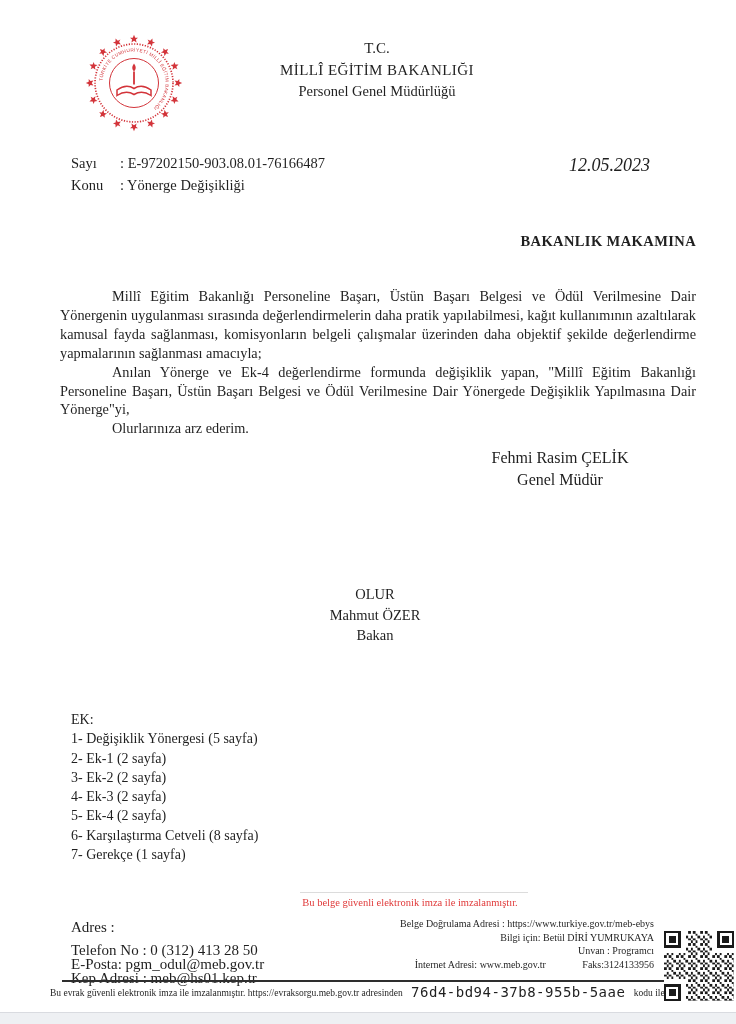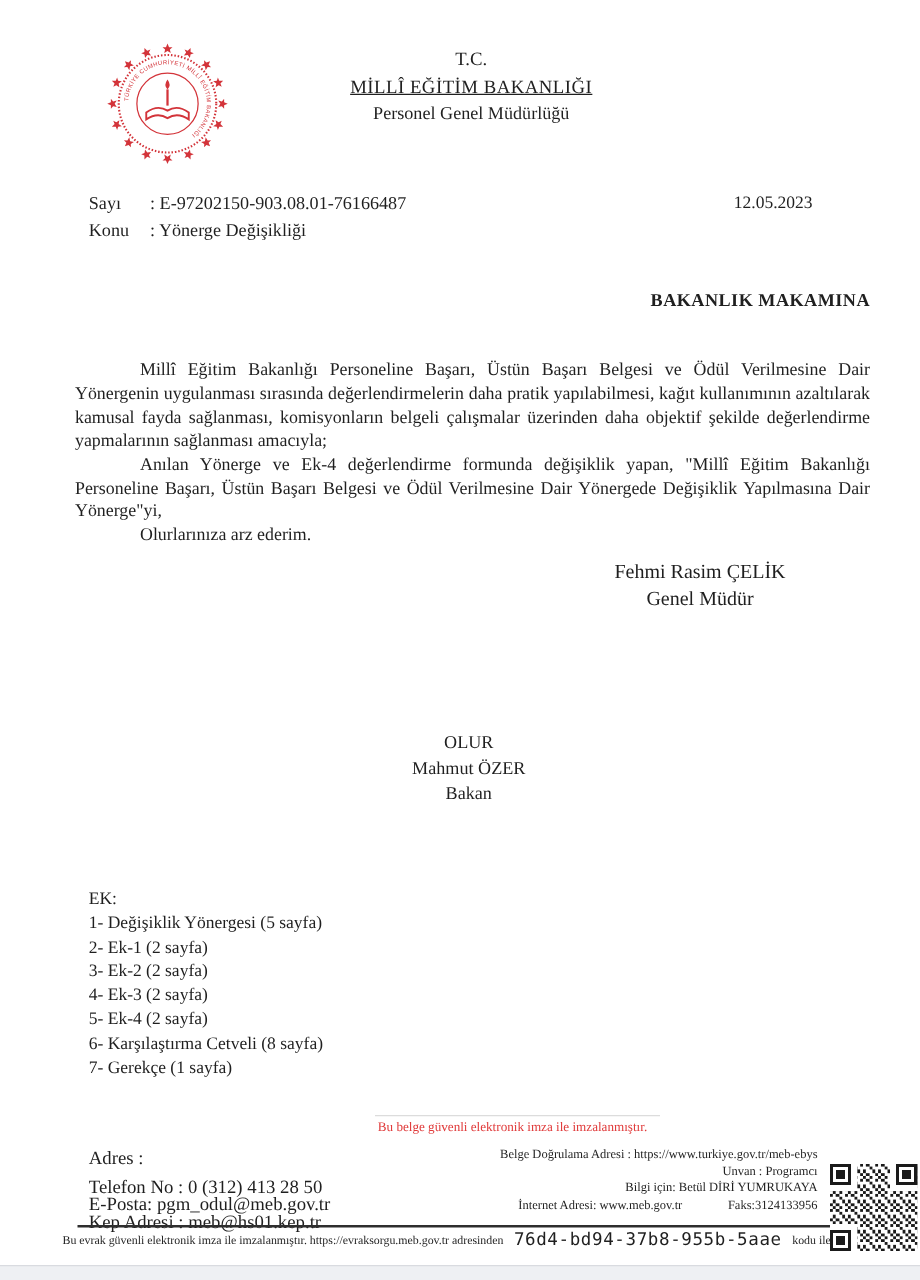--- a/index.html
+++ b/index.html
@@ -4,28 +4,28 @@
 <style>
   html,body{margin:0;padding:0;background:#ffffff;}
   .page{
     position:relative;width:736px;height:1024px;background:#fff;
     font-family:"Liberation Serif", serif;color:#1f1f1f;overflow:hidden;
   }
   
   .emblem{position:absolute;left:84px;top:33px;width:100px;height:100px;}
   .header-text{position:absolute;left:62px;top:38px;width:630px;text-align:center;line-height:21.5px;}
   .header-text .tc{font-size:15px;}
-  .header-text .ministry{font-size:15px;letter-spacing:.4px;text-decoration:underline;}
+  .header-text .ministry{font-size:15px;letter-spacing:.4px;}
   .header-text .dept{font-size:14.5px;}
   
   .meta-row{position:absolute;left:71px;font-size:14.5px;display:flex;}
   .meta-row .mlabel{display:inline-block;width:49px;}
   .row-sayi{top:155px;}
   .row-konu{top:177px;}
-  .doc-date{position:absolute;top:155px;right:86px;font-size:14px;}
+  .doc-date{position:absolute;top:155px;right:86px;font-size:18px;font-style:italic;}
   
   .heading{position:absolute;left:60px;top:233px;width:636px;text-align:right;font-size:14.5px;letter-spacing:.4px;font-weight:bold;}
   .bodytext{position:absolute;left:60px;top:287px;width:636px;font-size:14.3px;line-height:18.9px;}
   .bodytext p{margin:0;text-indent:52px;text-align:justify;}
   .bodytext p.noj{text-align:left;}
   
   .signature{position:absolute;left:478px;top:447px;width:164px;text-align:center;font-size:16px;line-height:22px;}
   .approval{position:absolute;left:293px;top:584px;width:164px;text-align:center;font-size:14.5px;line-height:20.5px;}
   
   .ek{position:absolute;left:71px;top:710px;font-size:14px;line-height:19.3px;}
@@ -128,22 +128,22 @@
   <div class="foot-faintline"></div>
   <div class="red-notice" style="color:#e03a3a;">Bu belge güvenli  elektronik imza ile imzalanmıştır.</div>
 
   <div class="foot-left fl-adres">Adres :</div>
   <div class="foot-left fl-tel">Telefon No : 0 (312) 413 28 50</div>
   <div class="foot-left fl-ep">E-Posta: pgm_odul@meb.gov.tr</div>
   <div class="foot-left fl-kep">Kep Adresi : meb@hs01.kep.tr</div>
 
   <div class="foot-right">
     <div>Belge Doğrulama Adresi : https://www.turkiye.gov.tr/meb-ebys</div>
+    <div>Bilgi için:  Betül DİRİ YUMRUKAYA</div>
     <div>Unvan :  Programcı</div>
-    <div>Bilgi için:  Betül DİRİ YUMRUKAYA</div>
     <div class="pair">
       <span>İnternet Adresi: www.meb.gov.tr</span>
       <span>Faks:3124133956</span>
     </div>
   </div>
 
   <div class="foot-rule"></div>
   <div class="verify">
     <span>Bu evrak güvenli elektronik imza ile imzalanmıştır. https://evraksorgu.meb.gov.tr adresinden</span>
     <span class="code">76d4-bd94-37b8-955b-5aae</span>

